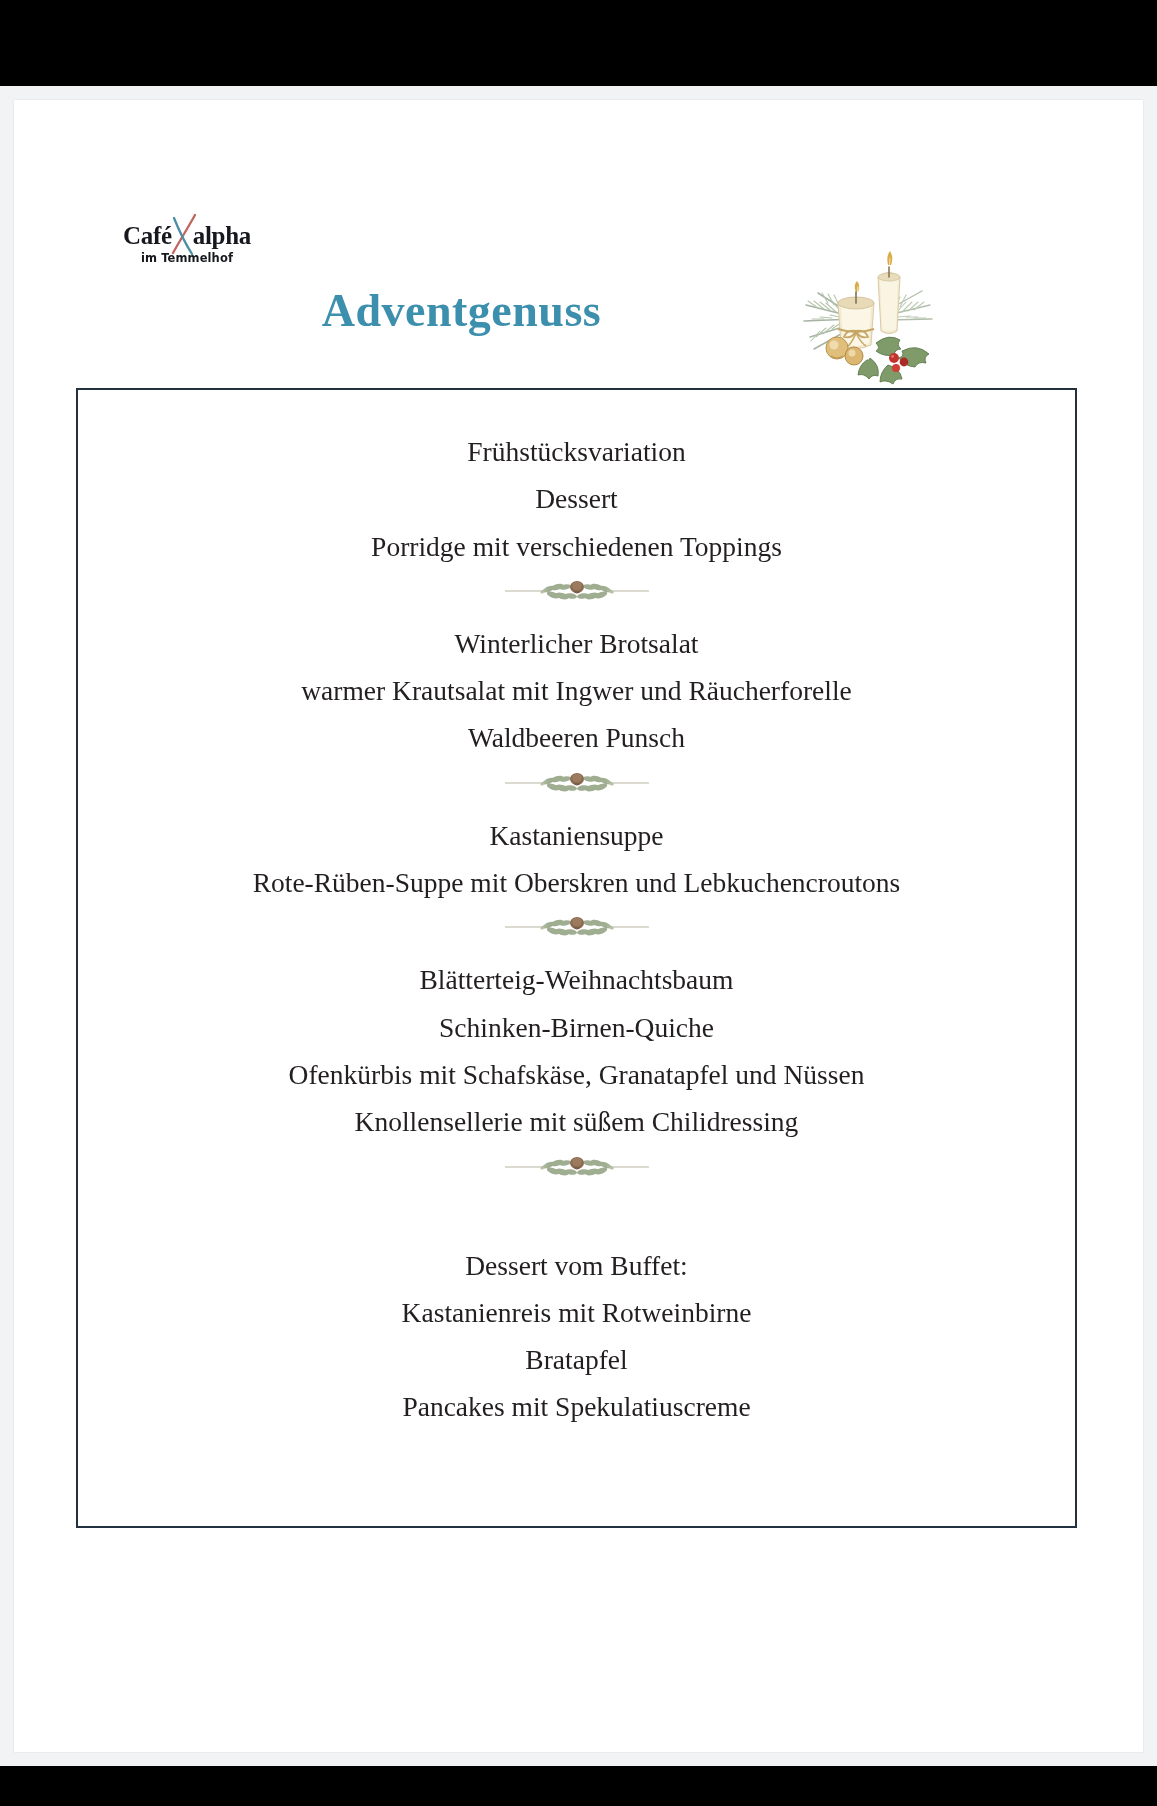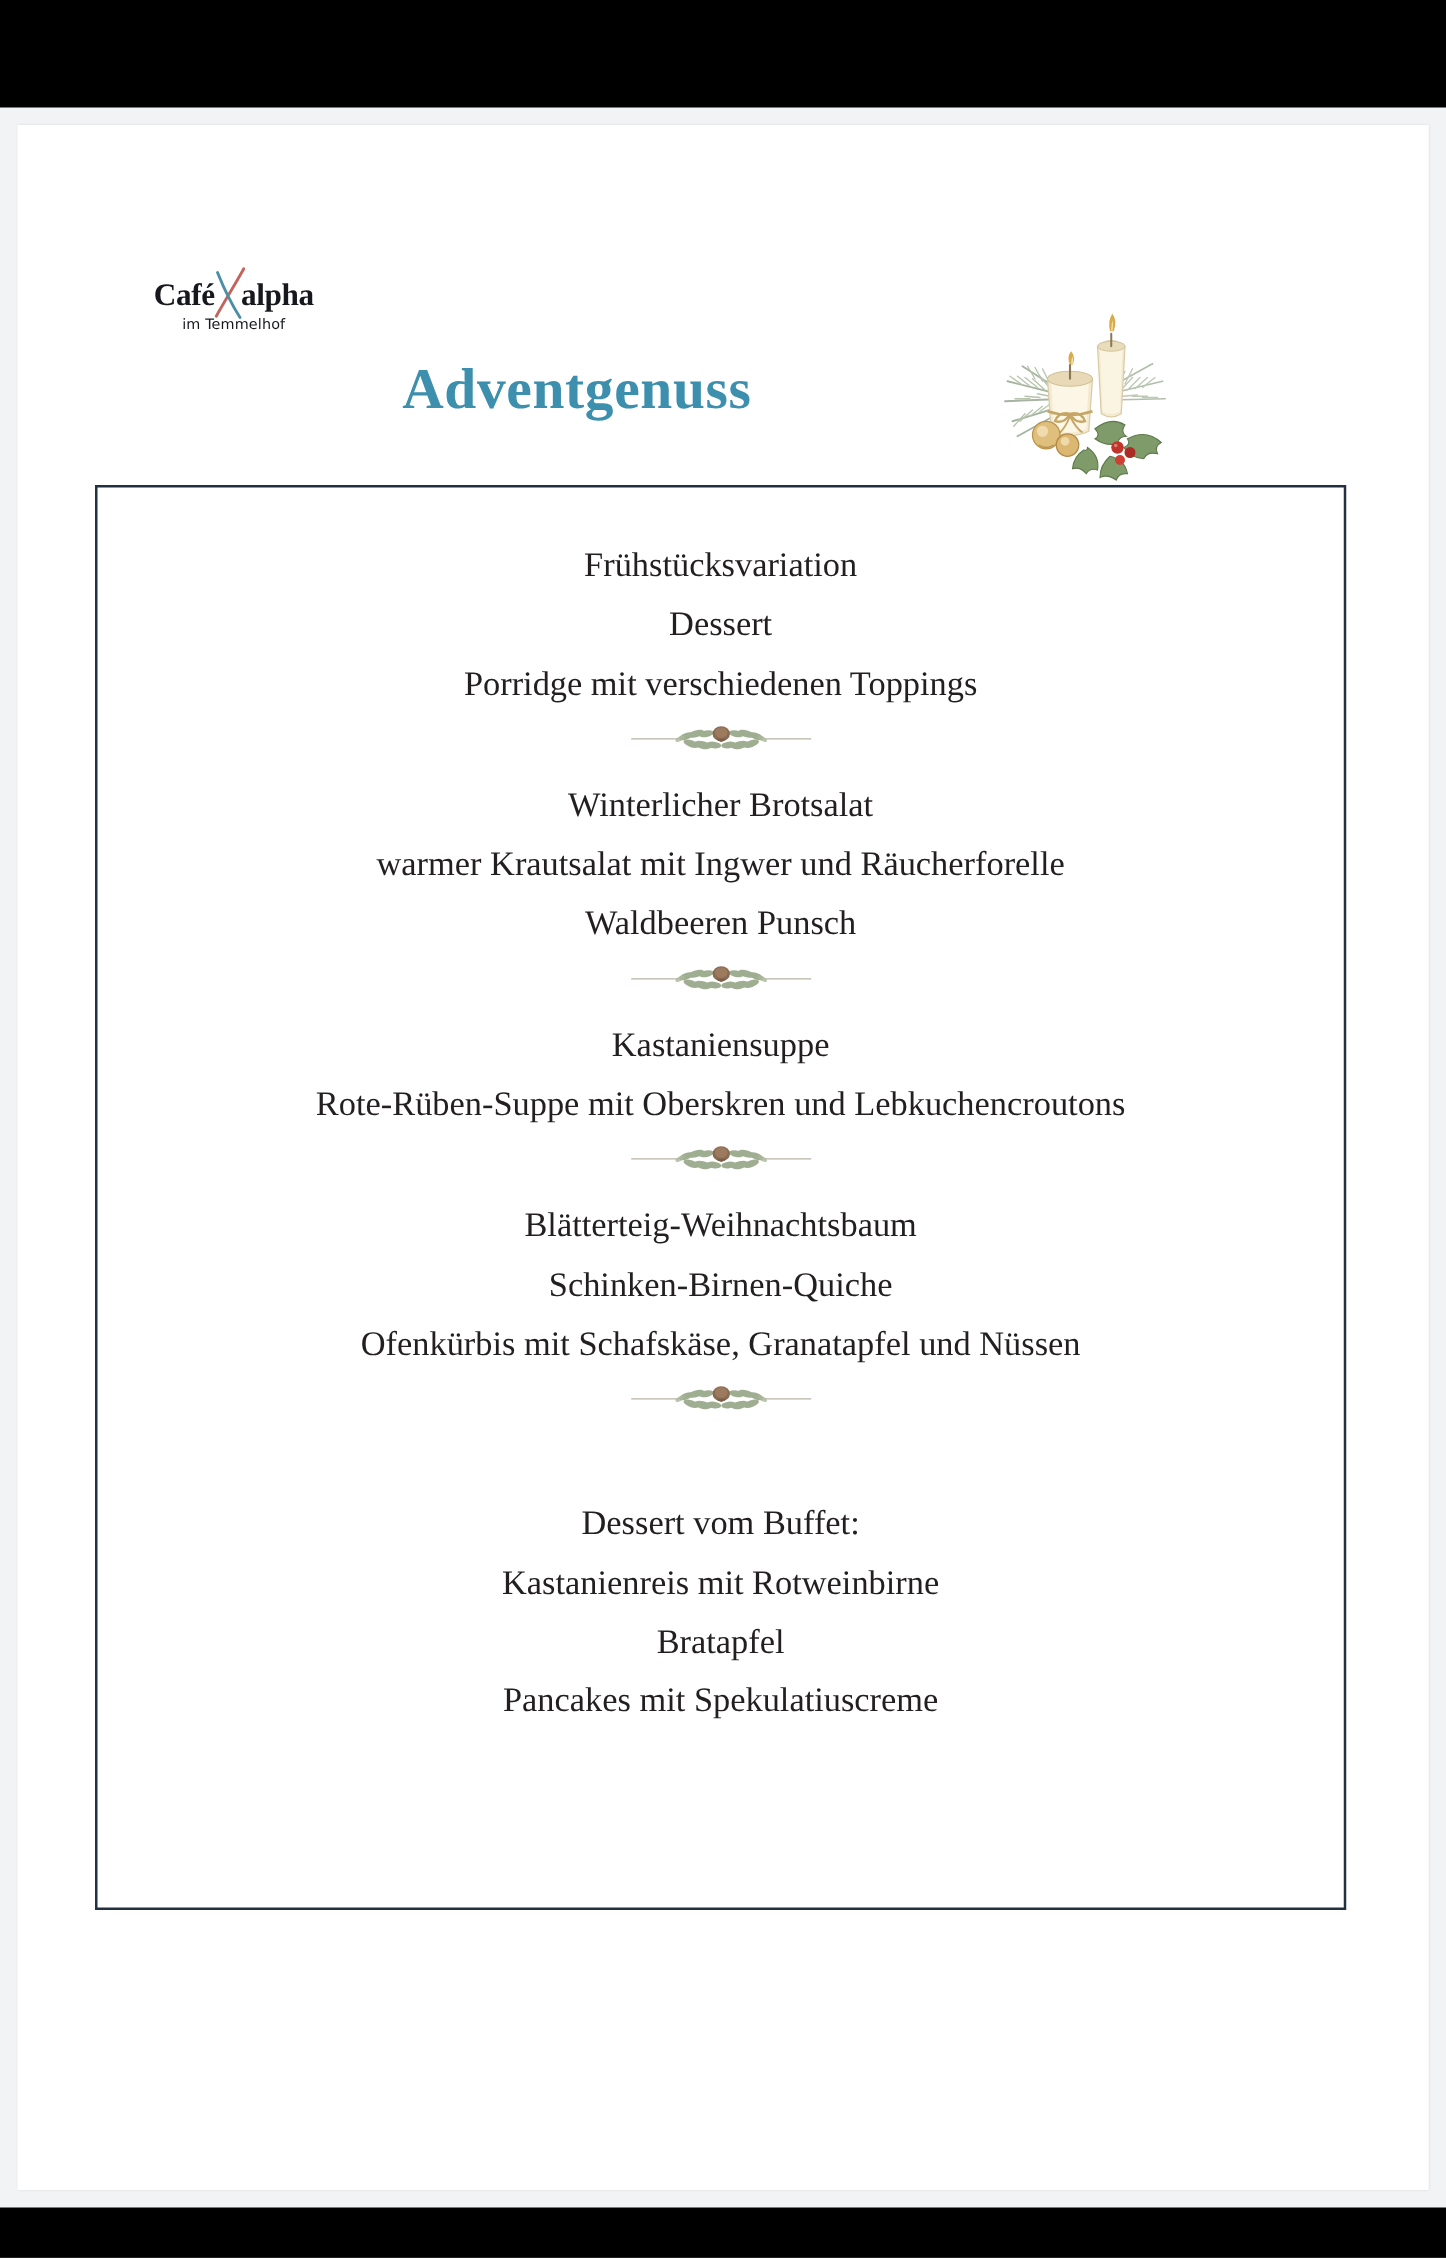--- a/index.html
+++ b/index.html
@@ -85,21 +85,21 @@
     position: relative;
     width: 21px;
     height: 26px;
     vertical-align: -4px;
   }
   .logo-x-slot svg { position: absolute; left: -5px; top: -10px; }
   .logo-sub {
     margin-top: 5px;
     font-family: "DejaVu Sans", "Liberation Sans", sans-serif;
     font-size: 11.5px;
-    font-weight: 400;
+    font-weight: 700;
     color: #16181d;
     letter-spacing: 0.1px;
     white-space: nowrap;
   }
 
   .title {
     position: absolute;
     left: 0;
     top: 188px;
     width: 895px;
@@ -361,20 +361,21 @@
           </g>
           <ellipse cx="74" cy="9" rx="7" ry="6" fill="#8a6b52"></ellipse>
           <ellipse cx="74" cy="8" rx="5" ry="4.2" fill="#9c7a5e"></ellipse>
           <path d="M70 13 q4 5 8 0" fill="#7b5e47"></path>
         </svg>
 
         <div class="course">
           <div class="dish">Blätterteig-Weihnachtsbaum</div>
           <div class="dish">Schinken-Birnen-Quiche</div>
           <div class="dish">Ofenkürbis mit Schafskäse, Granatapfel und Nüssen</div>
+          <div class="dish">Knollensellerie mit süßem Chilidressing</div>
         </div>
 
         <svg class="ornament tall-gap" viewBox="0 0 148 26" xmlns="http://www.w3.org/2000/svg">
           <path d="M2 13 L40 13" stroke="#b9b3a4" stroke-width="1"></path>
           <path d="M108 13 L146 13" stroke="#b9b3a4" stroke-width="1"></path>
           <g fill="#9aa98c" opacity="0.95">
             <ellipse cx="46" cy="11" rx="6" ry="2.6" transform="rotate(-22 46 11)"></ellipse>
             <ellipse cx="54" cy="9" rx="6.5" ry="2.8" transform="rotate(-16 54 9)"></ellipse>
             <ellipse cx="62" cy="9" rx="6" ry="2.6" transform="rotate(-10 62 9)"></ellipse>
             <ellipse cx="50" cy="17" rx="6.5" ry="2.8" transform="rotate(20 50 17)"></ellipse>

